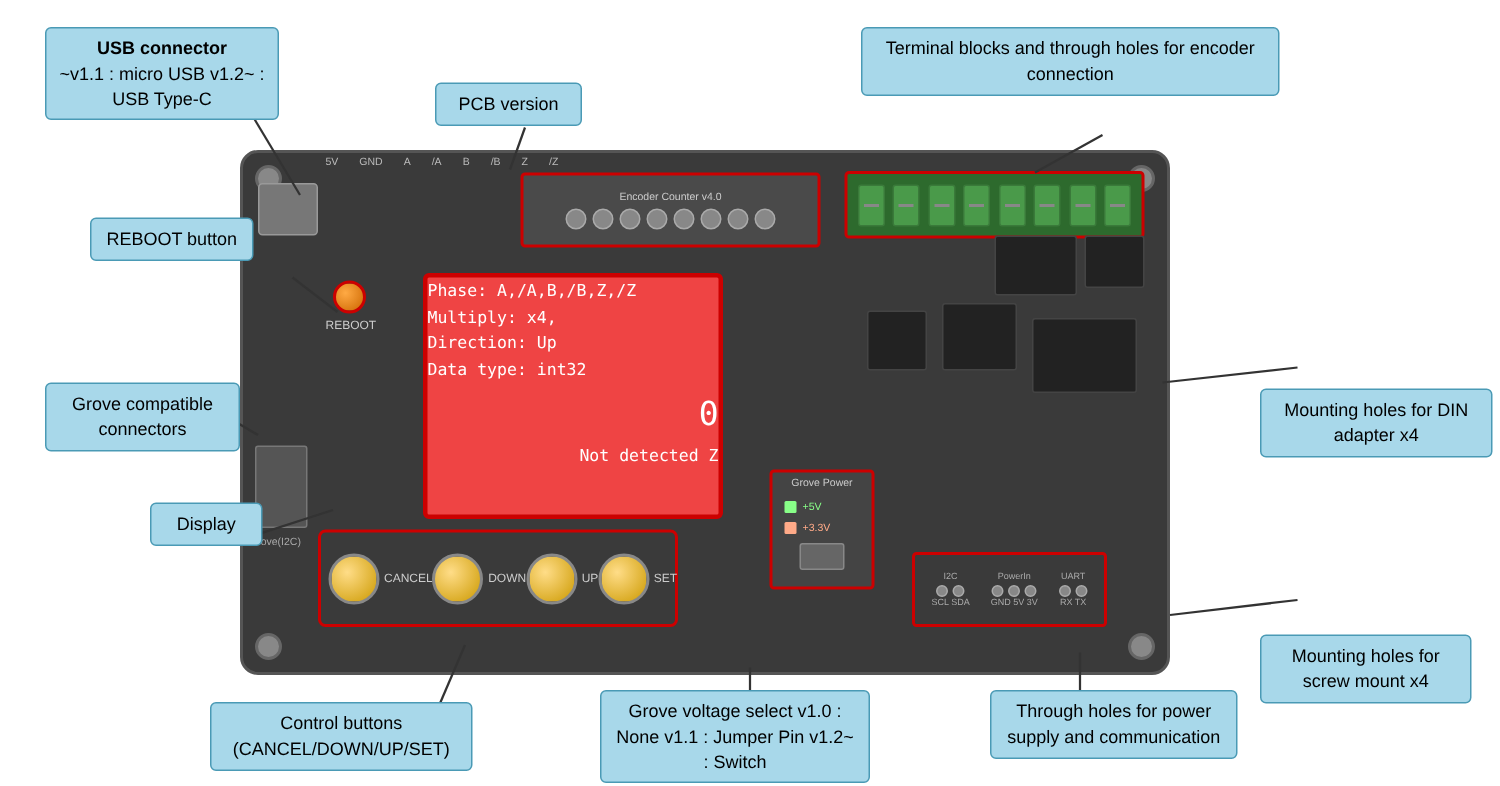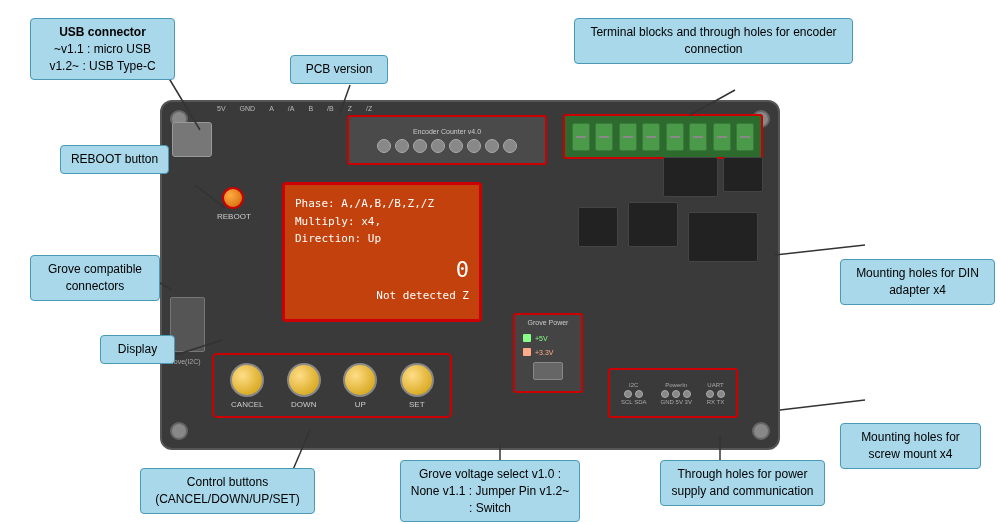--- a/index.html
+++ b/index.html
@@ -101,25 +101,24 @@
       background: radial-gradient(circle at 35% 35%, #ffaa44, #cc6600);
       border: 2px solid #c00;
     }
 
     
     .oled-display {
       position: absolute;
       left: 120px;
       top: 80px;
       width: 200px;
-      height: 140px;
-      background: #c2410c;
+      height: 164px;
+      background: #ef4444;
       border: 3px solid #c00;
       border-radius: 4px;
-      padding: 10px;
       color: #fff;
       font-family: monospace;
       font-size: 11px;
       line-height: 1.6;
     }
     .oled-number {
       font-size: 22px;
       text-align: right;
       color: #fff;
       margin-top: 4px;
@@ -160,21 +159,21 @@
       height: 65px;
       border: 2px solid #c00;
       border-radius: 5px;
       display: flex;
       align-items: center;
       justify-content: space-around;
       padding: 5px;
     }
     .ctrl-btn {
       display: flex;
-      flex-direction: column;
+      flex-direction: row;
       align-items: center;
       gap: 3px;
     }
     .ctrl-btn-circle {
       width: 34px;
       height: 34px;
       border-radius: 50%;
       background: radial-gradient(circle at 35% 35%, #ffdd88, #cc9900);
       border: 2px solid #888;
     }
@@ -340,20 +339,21 @@
 
   <div class="reboot-btn"></div>
   <div class="reboot-label">REBOOT</div>
 
   <div class="grove-connector"></div>
 
   <div class="oled-display">
     <div>Phase: A,/A,B,/B,Z,/Z</div>
     <div>Multiply: x4,</div>
     <div>Direction: Up</div>
+    <div>Data type: int32</div>
     <div class="oled-number">0</div>
     <div class="oled-not-detected">Not detected Z</div>
   </div>
 
   <div class="ic-chip" style="right:60px;top:55px;width:55px;height:40px;"></div>
   <div class="ic-chip" style="right:15px;top:55px;width:40px;height:35px;"></div>
   <div class="ic-chip" style="right:20px;top:110px;width:70px;height:50px;"></div>
   <div class="ic-chip" style="right:100px;top:100px;width:50px;height:45px;"></div>
   <div class="ic-chip" style="right:160px;top:105px;width:40px;height:40px;"></div>
 
@@ -437,21 +437,21 @@
 
   <line x1="865" y1="400" x2="780" y2="410" stroke="#333" stroke-width="1.5"></line>
 
   <line x1="280" y1="500" x2="310" y2="430" stroke="#333" stroke-width="1.5"></line>
 
   <line x1="500" y1="500" x2="500" y2="445" stroke="#333" stroke-width="1.5"></line>
 
   <line x1="720" y1="490" x2="720" y2="435" stroke="#333" stroke-width="1.5"></line>
 </svg>
 
-<div class="annotation-box" style="left:30px;top:18px;width:145px;">
+<div class="annotation-box" style="left:30px;top:18px;width:156px;">
   <strong>USB connector</strong><br>
   <span>~v1.1 : micro USB
 v1.2~ : USB Type-C</span>
 </div>
 
 <div class="annotation-box" style="left:290px;top:55px;width:98px;">
   <span>PCB version</span>
 </div>
 
 <div class="annotation-box" style="left:574px;top:18px;width:279px;">

